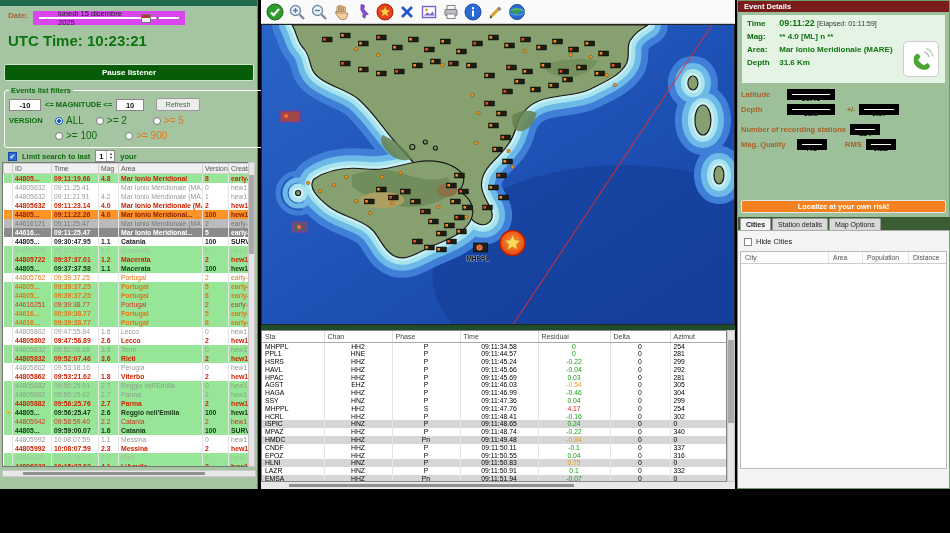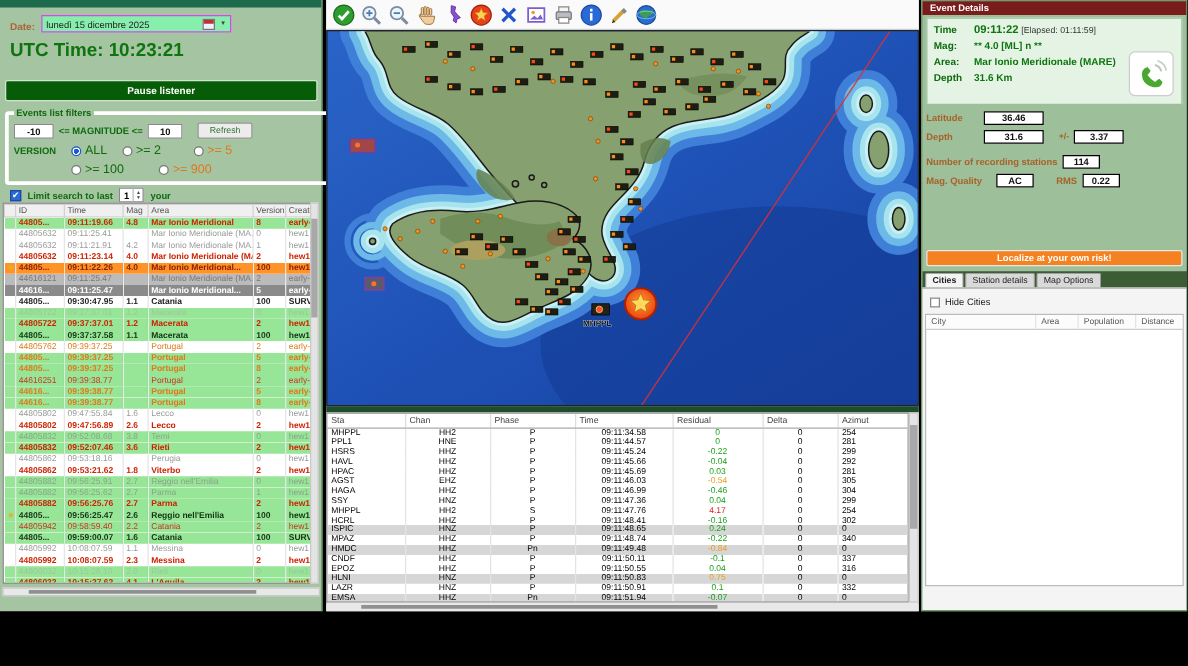--- a/index.html
+++ b/index.html
@@ -2,30 +2,30 @@
 <html><head>
 <meta charset="utf-8">
 <style>
   html,body{margin:0;padding:0;background:#000;}
   *{box-sizing:border-box;font-family:"Liberation Sans","DejaVu Sans",sans-serif;}
   .screen{position:relative;width:950px;height:533px;background:#000;overflow:hidden;}
 
   
   .left-panel{position:absolute;left:0;top:0;width:258px;height:489px;background:#a5c4a2;border-right:1px solid #5d8a5d;}
   .left-topstrip{position:absolute;left:0;top:0;width:100%;height:6px;background:#1d6b4c;}
-  .date-row{position:absolute;left:8px;top:11px;height:15px;display:flex;align-items:flex-end;gap:5px;}
+  .date-row{position:absolute;left:8px;top:11px;height:15px;display:flex;align-items:flex-start;gap:5px;}
   .date-label{font-size:8px;font-weight:bold;color:#a8653a;}
-  .date-box{width:152px;height:14px;background:#86efac;border:1px solid #d946ef;font-size:7.5px;color:#222;display:flex;align-items:center;padding:0 3px;gap:4px;}
+  .date-box{width:152px;height:14px;background:#ffffff;border:6px solid #d946ef;font-size:7.5px;color:#222;display:flex;align-items:center;padding:0 19px;gap:4px;}
   .date-box .dtext{flex:1;}
   .cal-ico{width:10px;height:9px;border:1px solid #777;background:#eef4ff;position:relative;}
   .cal-ico::before{content:"";position:absolute;left:0;top:0;width:100%;height:3px;background:#b33;}
   .date-arrow{font-size:5px;color:#444;}
   .utc-line{position:absolute;left:8px;top:32px;font-size:15px;font-weight:bold;color:#0e750e;}
   .pause-btn{position:absolute;left:4px;top:64px;width:250px;height:17px;background:#075d07;border:1px solid #cfe3cf;color:#fff;font-size:8px;font-weight:bold;text-align:center;line-height:15px;border-radius:2px;}
-  fieldset.filters{position:absolute;left:4px;top:86px;width:281px;height:62px;border:3px solid #ffffff;border-radius:3px;margin:0;padding:2px 4px;}
+  fieldset.filters{position:absolute;left:4px;top:86px;width:281px;height:62px;border:1px solid #ffffff;border-radius:3px;margin:0;padding:2px 4px;}
   fieldset.filters legend{font-size:7.5px;font-weight:bold;color:#0e6b0e;padding:0 2px;}
   .mag-row{display:flex;align-items:center;gap:4px;margin-top:1px;}
   .mag-input{width:32px;height:12px;background:#fff;border:1px solid #888;font-size:7.5px;font-weight:bold;text-align:center;line-height:11px;color:#111;}
   .mag-label{font-size:7.5px;font-weight:bold;color:#0e6b0e;}
   .refresh-btn{margin-left:8px;width:44px;height:13px;background:#ececec;border:1px solid #999;border-radius:2px;font-size:7px;color:#2f6f2f;text-align:center;line-height:12px;}
   .ver-row{display:flex;align-items:center;gap:4px;margin-top:4px;}
   .ver-title{font-size:7.5px;font-weight:bold;color:#0e6b0e;width:42px;}
   .radio{width:8px;height:8px;border-radius:50%;border:1px solid #777;background:#fff;display:inline-block;flex:0 0 auto;}
   .radio.sel{background:radial-gradient(circle,#1a5ad0 0 45%,#fff 50%);border-color:#1a5ad0;}
   .ropt{display:flex;align-items:center;gap:3px;margin-right:8px;}
@@ -86,21 +86,21 @@
   .rp-title{position:absolute;left:0;top:0;width:100%;height:11px;background:#7a1c1c;color:#ffffff;font-size:7.5px;font-weight:bold;line-height:11px;padding-left:6px;}
   .rp-info{position:absolute;left:3px;top:13px;width:205px;height:70px;background:#e4f3e4;border:1px solid #9bc09b;padding:3px 5px;}
   .info-line{font-size:8px;color:#0e6b0e;font-weight:bold;margin-bottom:4px;white-space:nowrap;}
   .info-line .lab{display:inline-block;min-width:30px;color:#0e6b0e;}
   .info-line .val{color:#0e750e;}
   .info-line .elapsed{font-weight:normal;color:#333;font-size:7px;}
   .phone-box{position:absolute;right:6px;top:26px;width:36px;height:36px;background:#fff;border:1px solid #ccc;border-radius:5px;display:flex;align-items:center;justify-content:center;}
   .rp-fields{position:absolute;left:3px;top:88px;width:207px;font-size:7.5px;}
   .frow{display:flex;align-items:center;margin-bottom:4px;gap:4px;}
   .flab{font-weight:bold;color:#a8622a;}
-  .fbox{background:#fff;border:1px solid #000000;font-weight:bold;color:#111;font-size:7.5px;height:11px;line-height:10px;text-align:center;}
+  .fbox{background:#fff;border:5px solid #000000;font-weight:bold;color:#111;font-size:7.5px;height:11px;line-height:10px;text-align:center;}
   .w48{width:48px;} .w40{width:40px;} .w30{width:30px;}
   .pm{font-weight:bold;color:#a8622a;font-size:7px;}
   .rp-btn{position:absolute;left:3px;width:205px;height:13px;border-radius:2px;color:#fff;font-size:7.5px;font-weight:bold;text-align:center;line-height:12px;border:1px solid #e8e8e8;}
   .rp-btn.green{top:183px;background:#0a640a;}
   .rp-btn.orange{top:199px;background:#f58220;}
   .rp-tabs{position:absolute;left:0px;top:216px;width:213px;height:13px;background:#3c5c34;display:flex;align-items:flex-end;padding-left:2px;gap:1px;}
   .tab{height:12px;background:#d9d9d9;border:1px solid #999;border-bottom:none;font-size:7px;color:#222;padding:0 5px;line-height:11px;border-radius:2px 2px 0 0;}
   .tab.active{background:#f4f4f4;font-weight:bold;}
   .rp-content{position:absolute;left:0;top:229px;width:211px;height:258px;background:#f4f4f4;border-top:1px solid #aaa;}
   .hide-row{display:flex;align-items:center;gap:4px;margin:6px 0 0 6px;}

